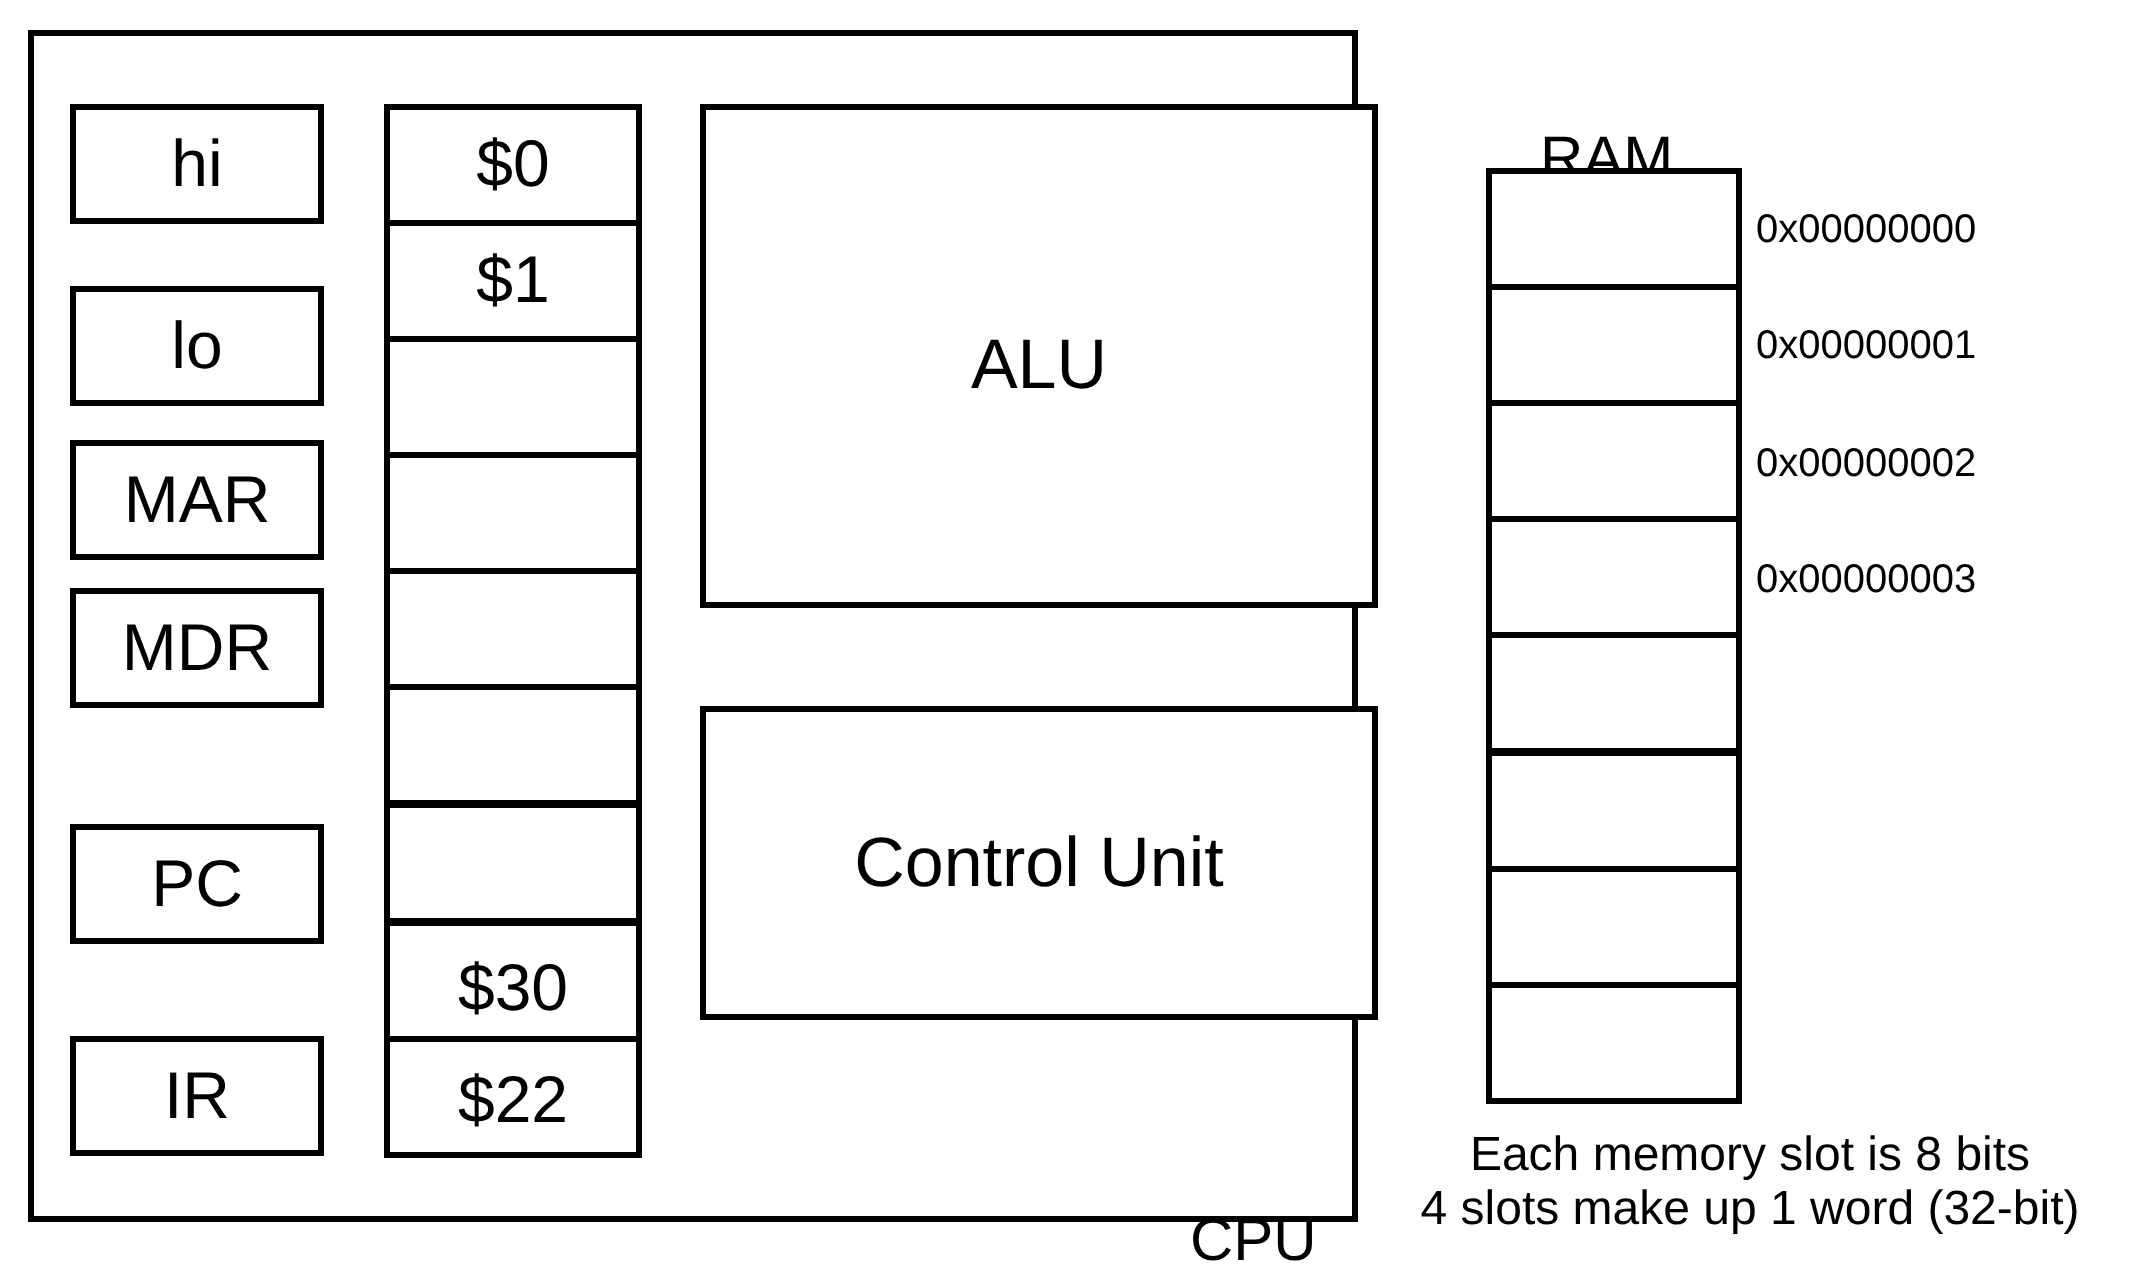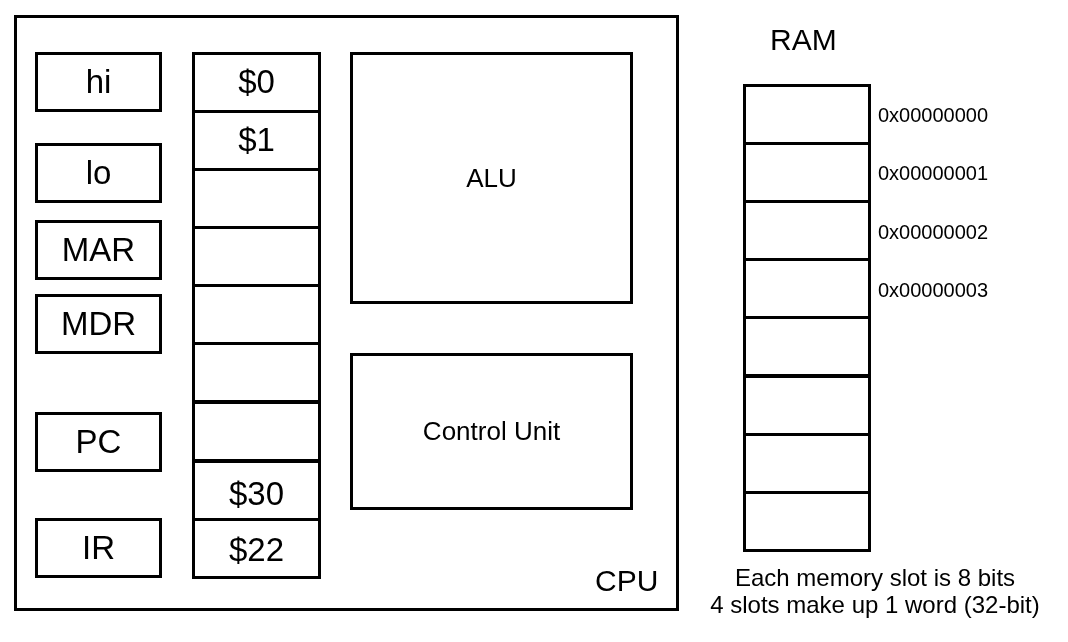--- a/index.html
+++ b/index.html
@@ -3,22 +3,22 @@
 <meta charset="utf-8">
 <style>
   html, body { margin:0; padding:0; background:#fff; }
   body { width:1068px; height:642px; position:relative; overflow:hidden;
          font-family:"Liberation Sans", sans-serif; color:#000; }
   .box { position:absolute; box-sizing:border-box; border:3px solid #000; background:#fff;
          display:flex; align-items:center; justify-content:center; }
   .cpu { left:14px; top:15px; width:665px; height:596px; border-width:3.5px; }
   .reg { left:35px; width:127px; height:60px; font-size:33px; }
   .gpr { left:192px; width:129px; height:61px; font-size:33px; align-items:flex-start; padding-top:8px; }
-  .unit { left:350px; width:283px; font-size:26px; }
-  .label { position:absolute; font-size:30px; line-height:1; }
+  .unit { left:350px; width:339px; font-size:35px; }
+  .label { position:absolute; font-size:30px; line-height:1;margin-top:40px; }
   .ram-slot { left:743px; width:128px; height:61px; }
   .addr { position:absolute; left:878px; font-size:20px; line-height:1; }
   .note { position:absolute; left:690px; width:370px; text-align:center; font-size:24px; line-height:27px; }
 </style>
 </head>
 <body>
 
 <div class="box cpu"></div>
 
 <div class="box reg" style="top:52px">

